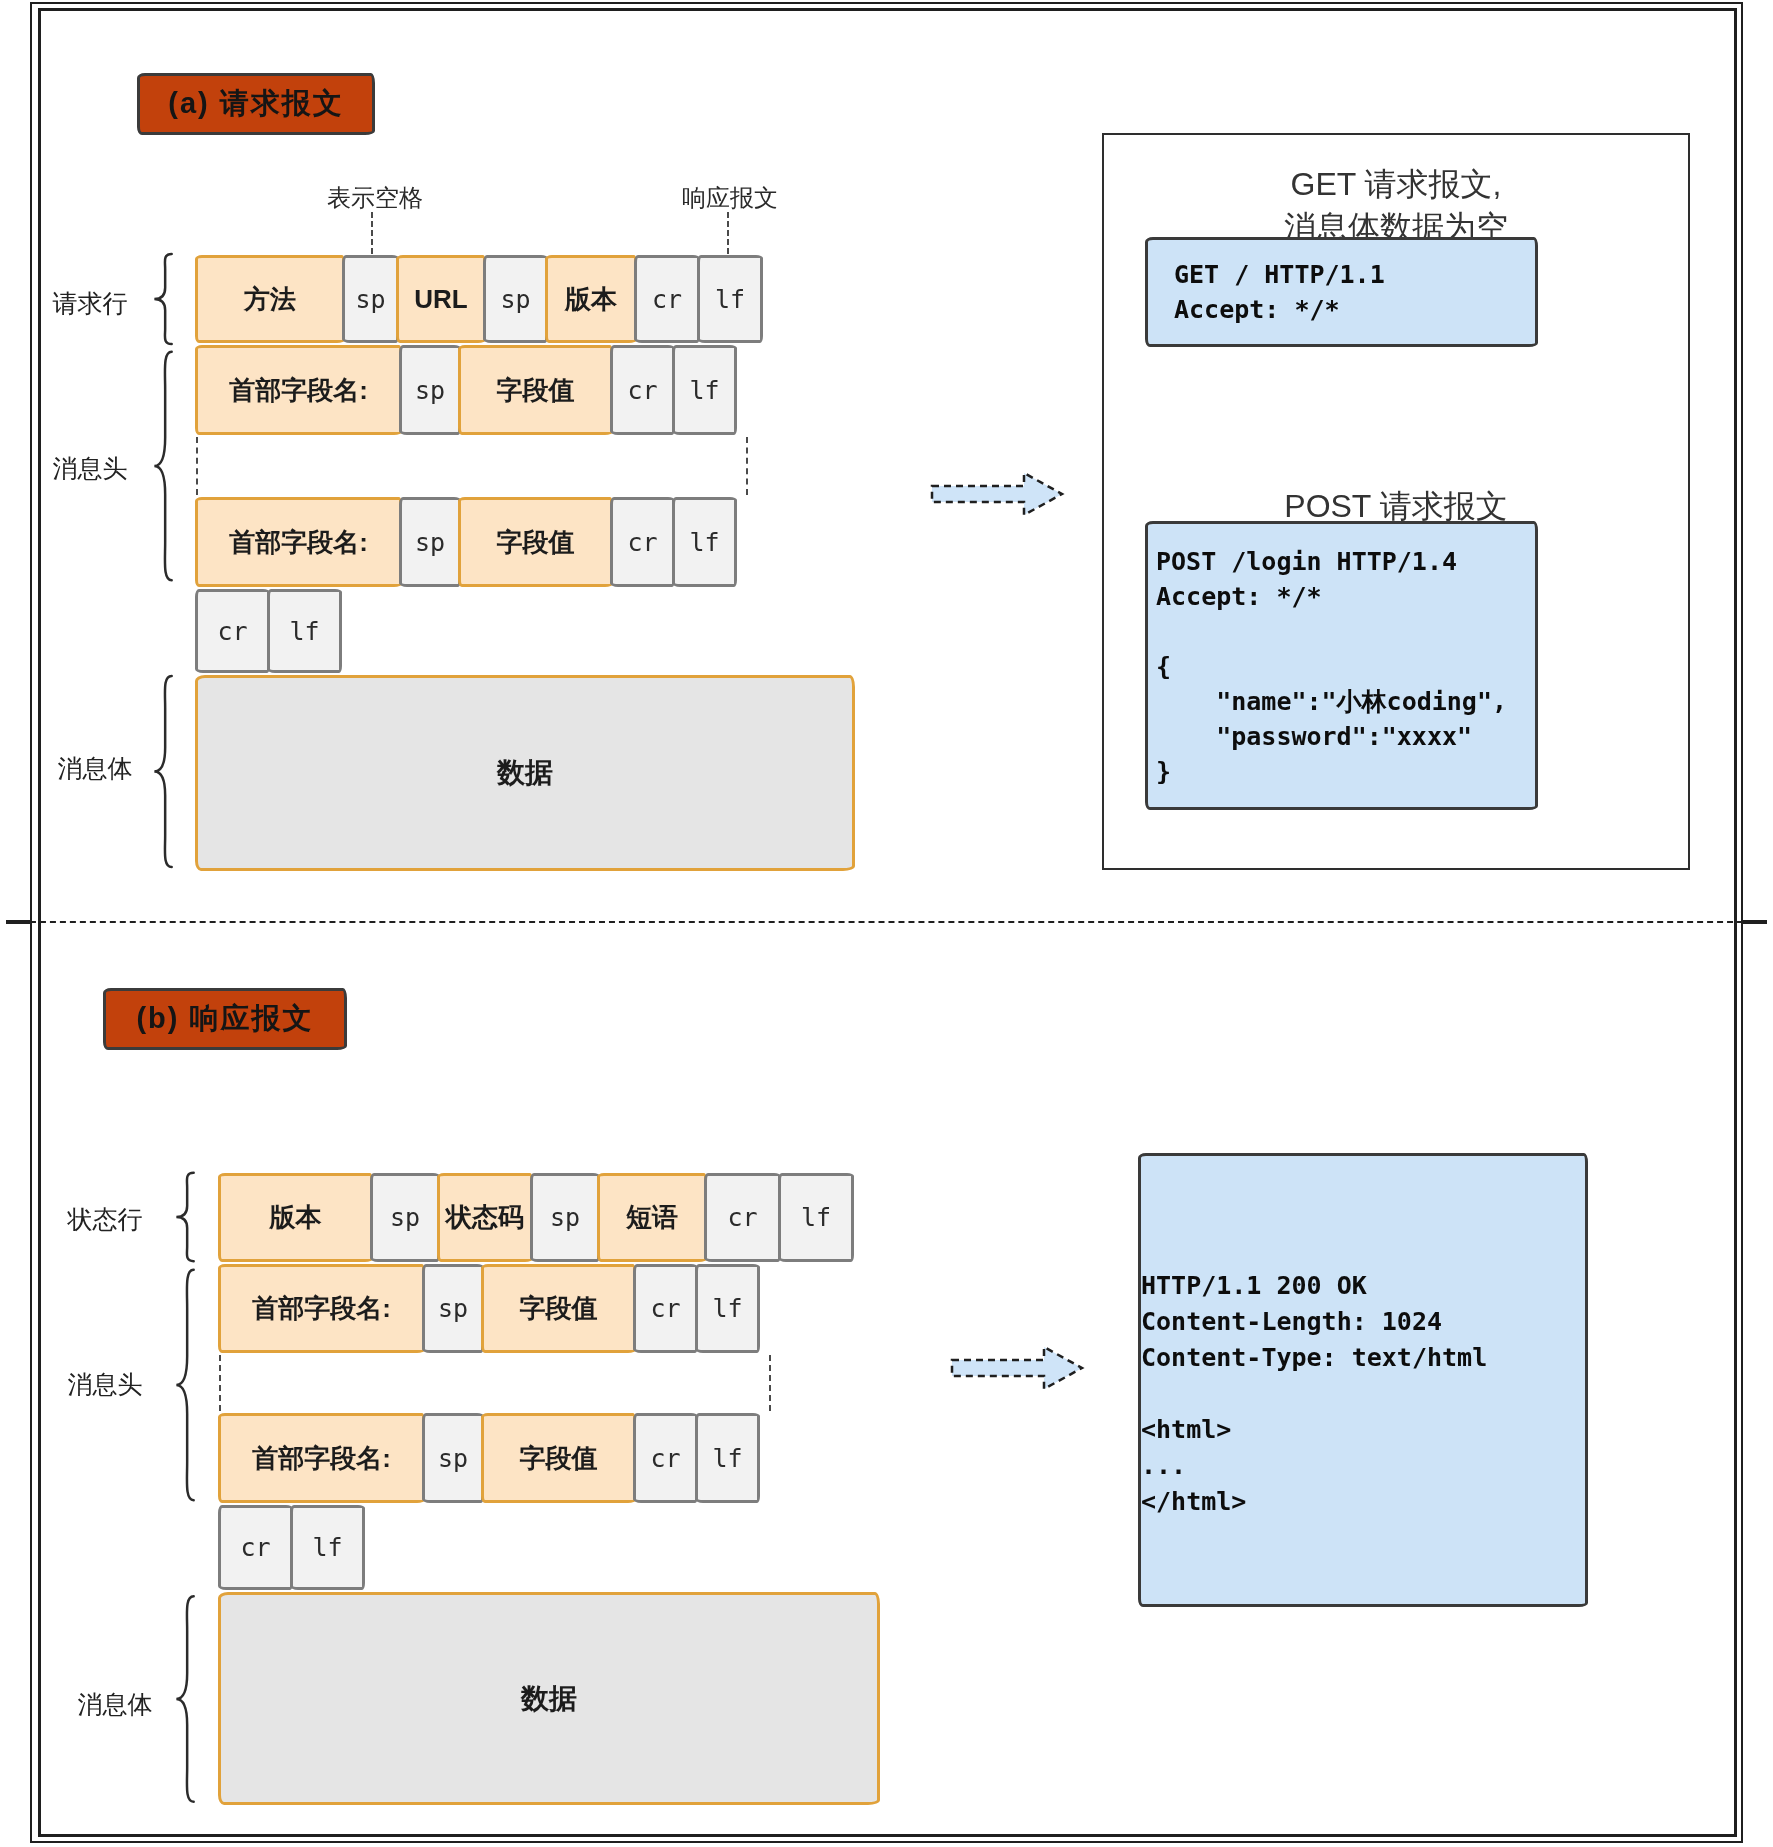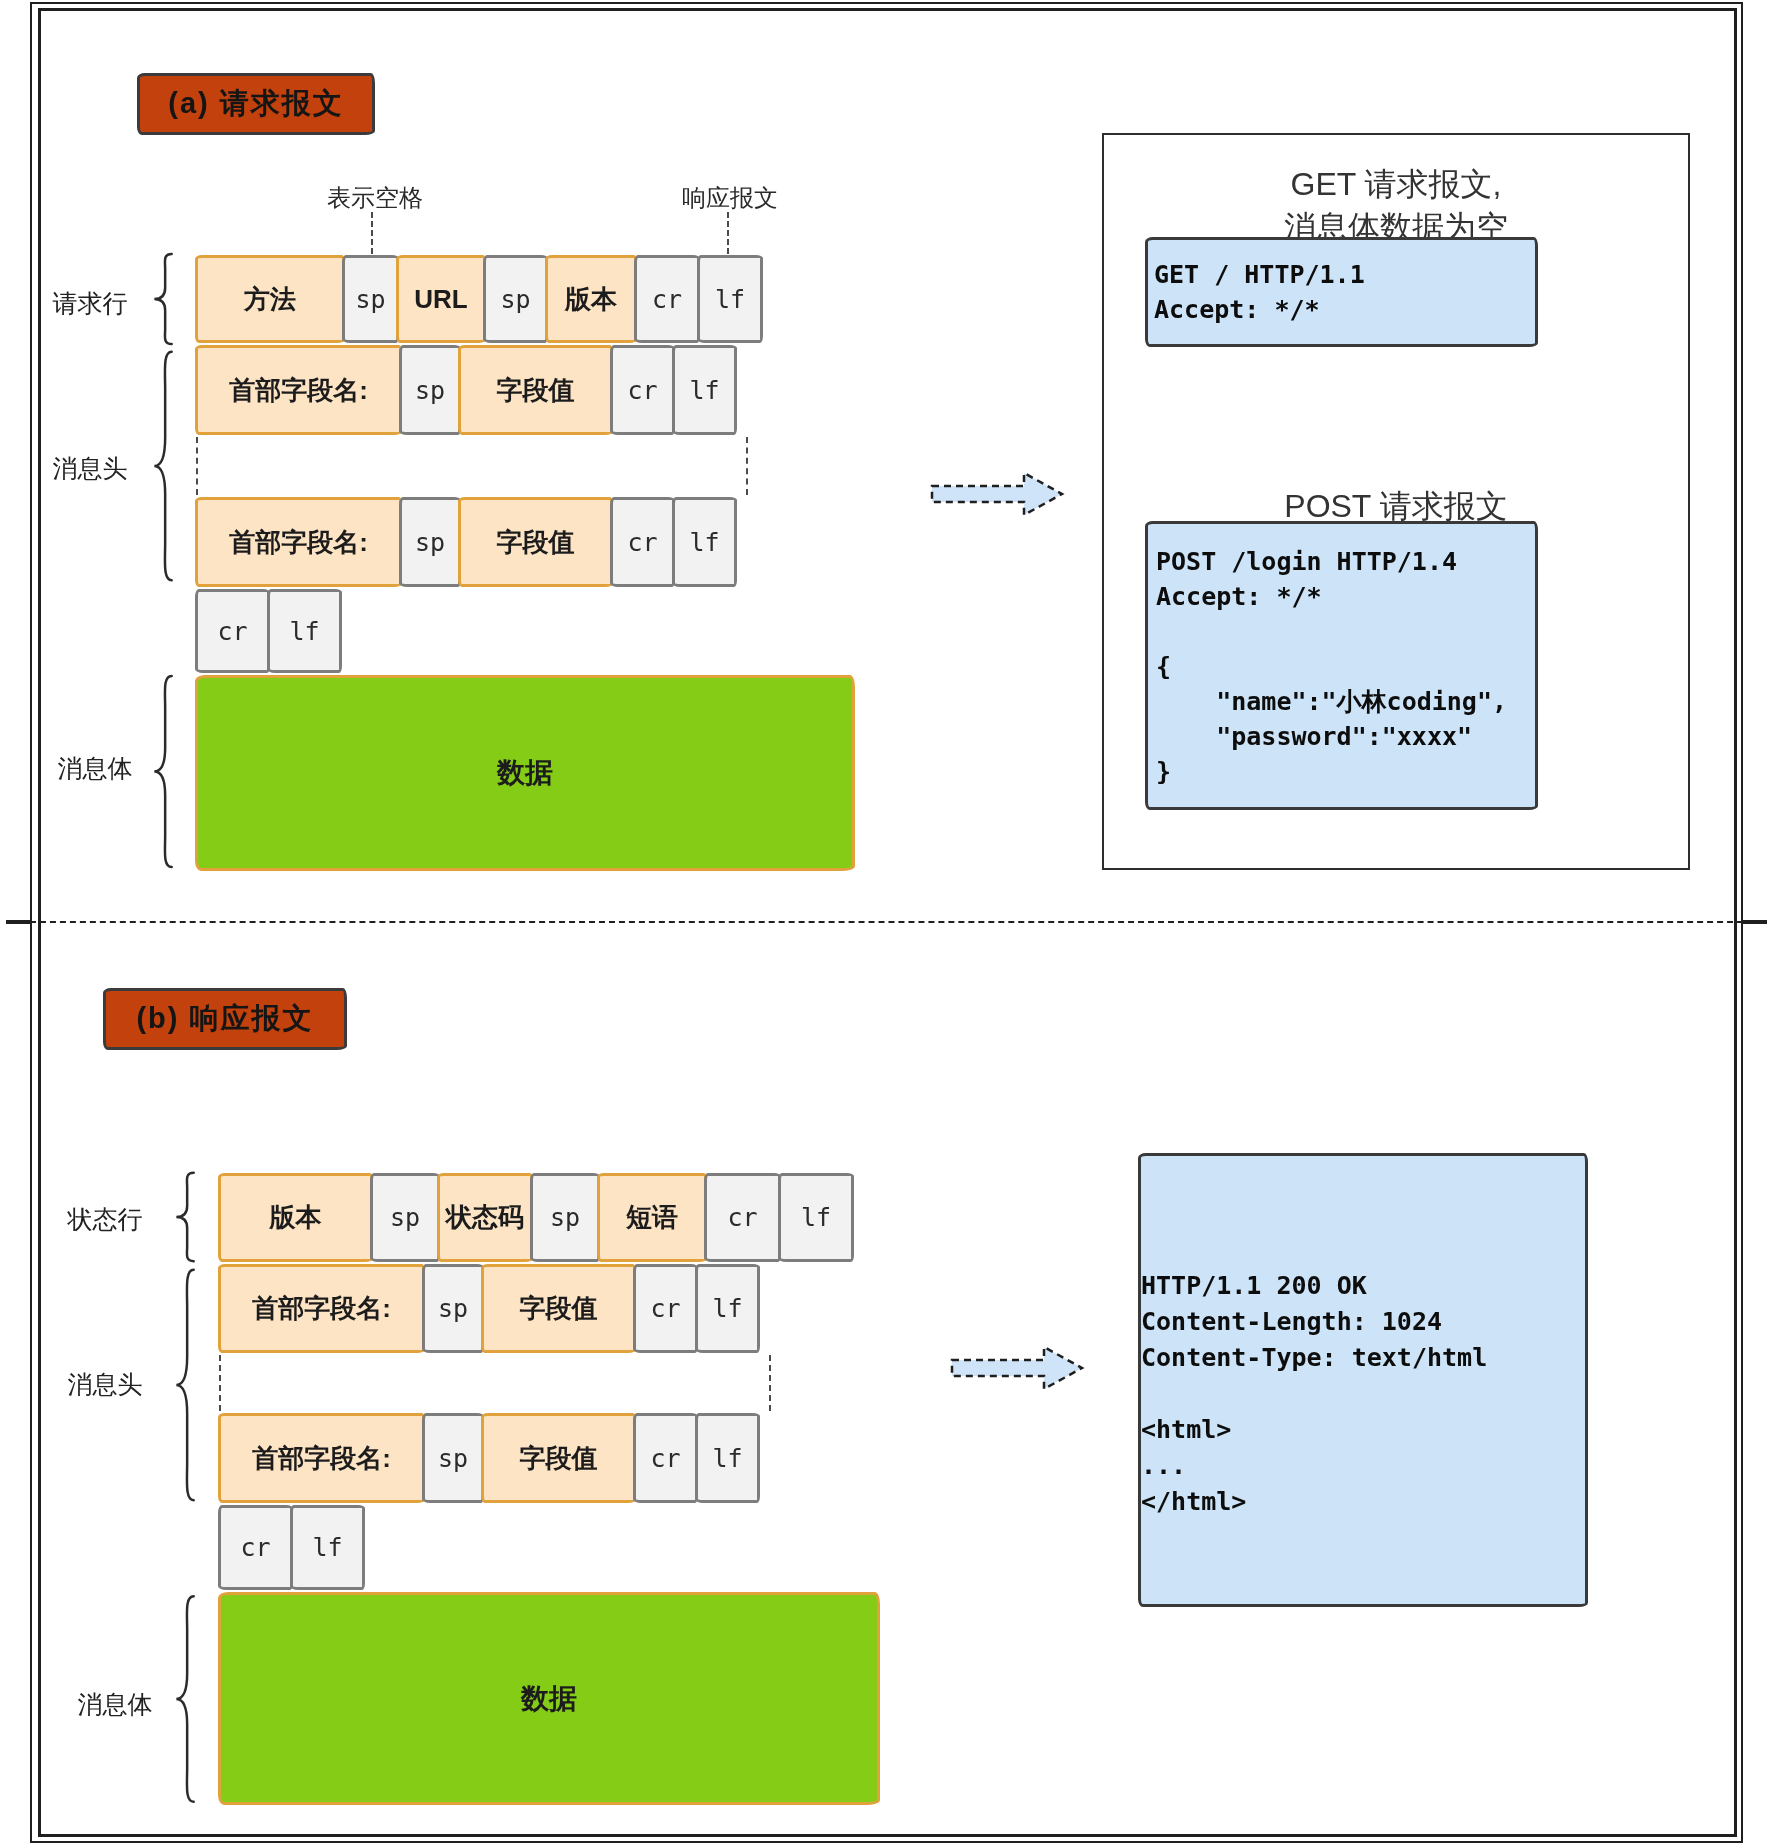--- a/index.html
+++ b/index.html
@@ -12,21 +12,21 @@
   .tag{background:#c2410c;border:3.5px solid #3b3b3b;display:flex;align-items:center;justify-content:center;
        font-weight:bold;font-size:29px;color:#151515;letter-spacing:2px;
        border-radius:8px 4px 10px 5px / 5px 10px 4px 8px;}
   .row{position:absolute;display:flex;align-items:stretch;}
   .cell{display:flex;align-items:center;justify-content:center;border:3px solid;box-sizing:border-box;margin-left:-3px;}
   .cell:first-child{margin-left:0;}
   .cell.orange{background:#fde4c5;border-color:#e1a23b;font-weight:bold;font-size:26px;color:#1c1c1c;
        border-radius:7px 3px 8px 4px / 4px 8px 3px 7px;}
   .cell.gray{background:#f2f2f2;border-color:#7d7d7d;font-family:"DejaVu Sans Mono",monospace;font-size:25px;color:#2b2b2b;
        border-radius:4px 7px 3px 8px / 8px 3px 7px 4px;}
-  .bodybox{background:#84cc16;border:3.5px solid #e1a23b;display:flex;align-items:center;justify-content:center;
+  .bodybox{background:#e5e5e5;border:3.5px solid #e1a23b;display:flex;align-items:center;justify-content:center;
        font-weight:bold;font-size:28px;color:#1c1c1c;border-radius:10px 5px 12px 6px / 6px 12px 5px 10px;}
   .rowlabel{font-size:25px;color:#222;text-align:center;}
   .note{font-size:24px;color:#2a2a2a;text-align:center;}
   .vdash{width:0;border-left:2px dashed #4a4a4a;}
   .panelbox{border:2.5px solid #2e2e2e;}
   .title{font-size:32px;color:#333;text-align:center;line-height:1.35;white-space:pre-line;}
   .bluebox{background:#cde3f7;border:3px solid #3a3a3a;border-radius:8px 4px 9px 5px / 5px 9px 4px 8px;}
   .code{font-family:"DejaVu Sans Mono",monospace;font-weight:bold;font-size:25px;color:#0d0d0d;
         white-space:pre;line-height:35px;}
 </style>
@@ -99,21 +99,21 @@
 <div class="abs bodybox" style="left:195px;top:675px;width:660px;height:196px;">数据</div>
 
 <svg class="abs" style="left:928px;top:466px;width:140px;height:56px;" viewBox="0 0 140 54">
   <path d="M4 19 H96 V6 L134 27 L96 48 V35 H4 Z" fill="#cfe4f8" stroke="#1f1f1f" stroke-width="2.5" stroke-dasharray="7 5"></path>
 </svg>
 
 <div class="abs panelbox" style="left:1102px;top:133px;width:588px;height:737px;"></div>
 <div class="abs title" style="left:1102px;top:163px;width:588px;">GET 请求报文,
 消息体数据为空</div>
 <div class="abs bluebox" style="left:1145px;top:237px;width:393px;height:110px;">
-  <div class="code" style="padding:17px 0 0 6px;">GET / HTTP/1.1
+  <div class="code" style="padding:17px 0 0 26px;">GET / HTTP/1.1
 Accept: */*</div>
 </div>
 <div class="abs title" style="left:1102px;top:485px;width:588px;">POST 请求报文</div>
 <div class="abs bluebox" style="left:1145px;top:521px;width:393px;height:289px;">
   <div class="code" style="padding:20px 0 0 8px;">POST /login HTTP/1.4
 Accept: */*
 
 {
     "name":"小林coding",
     "password":"xxxx"

